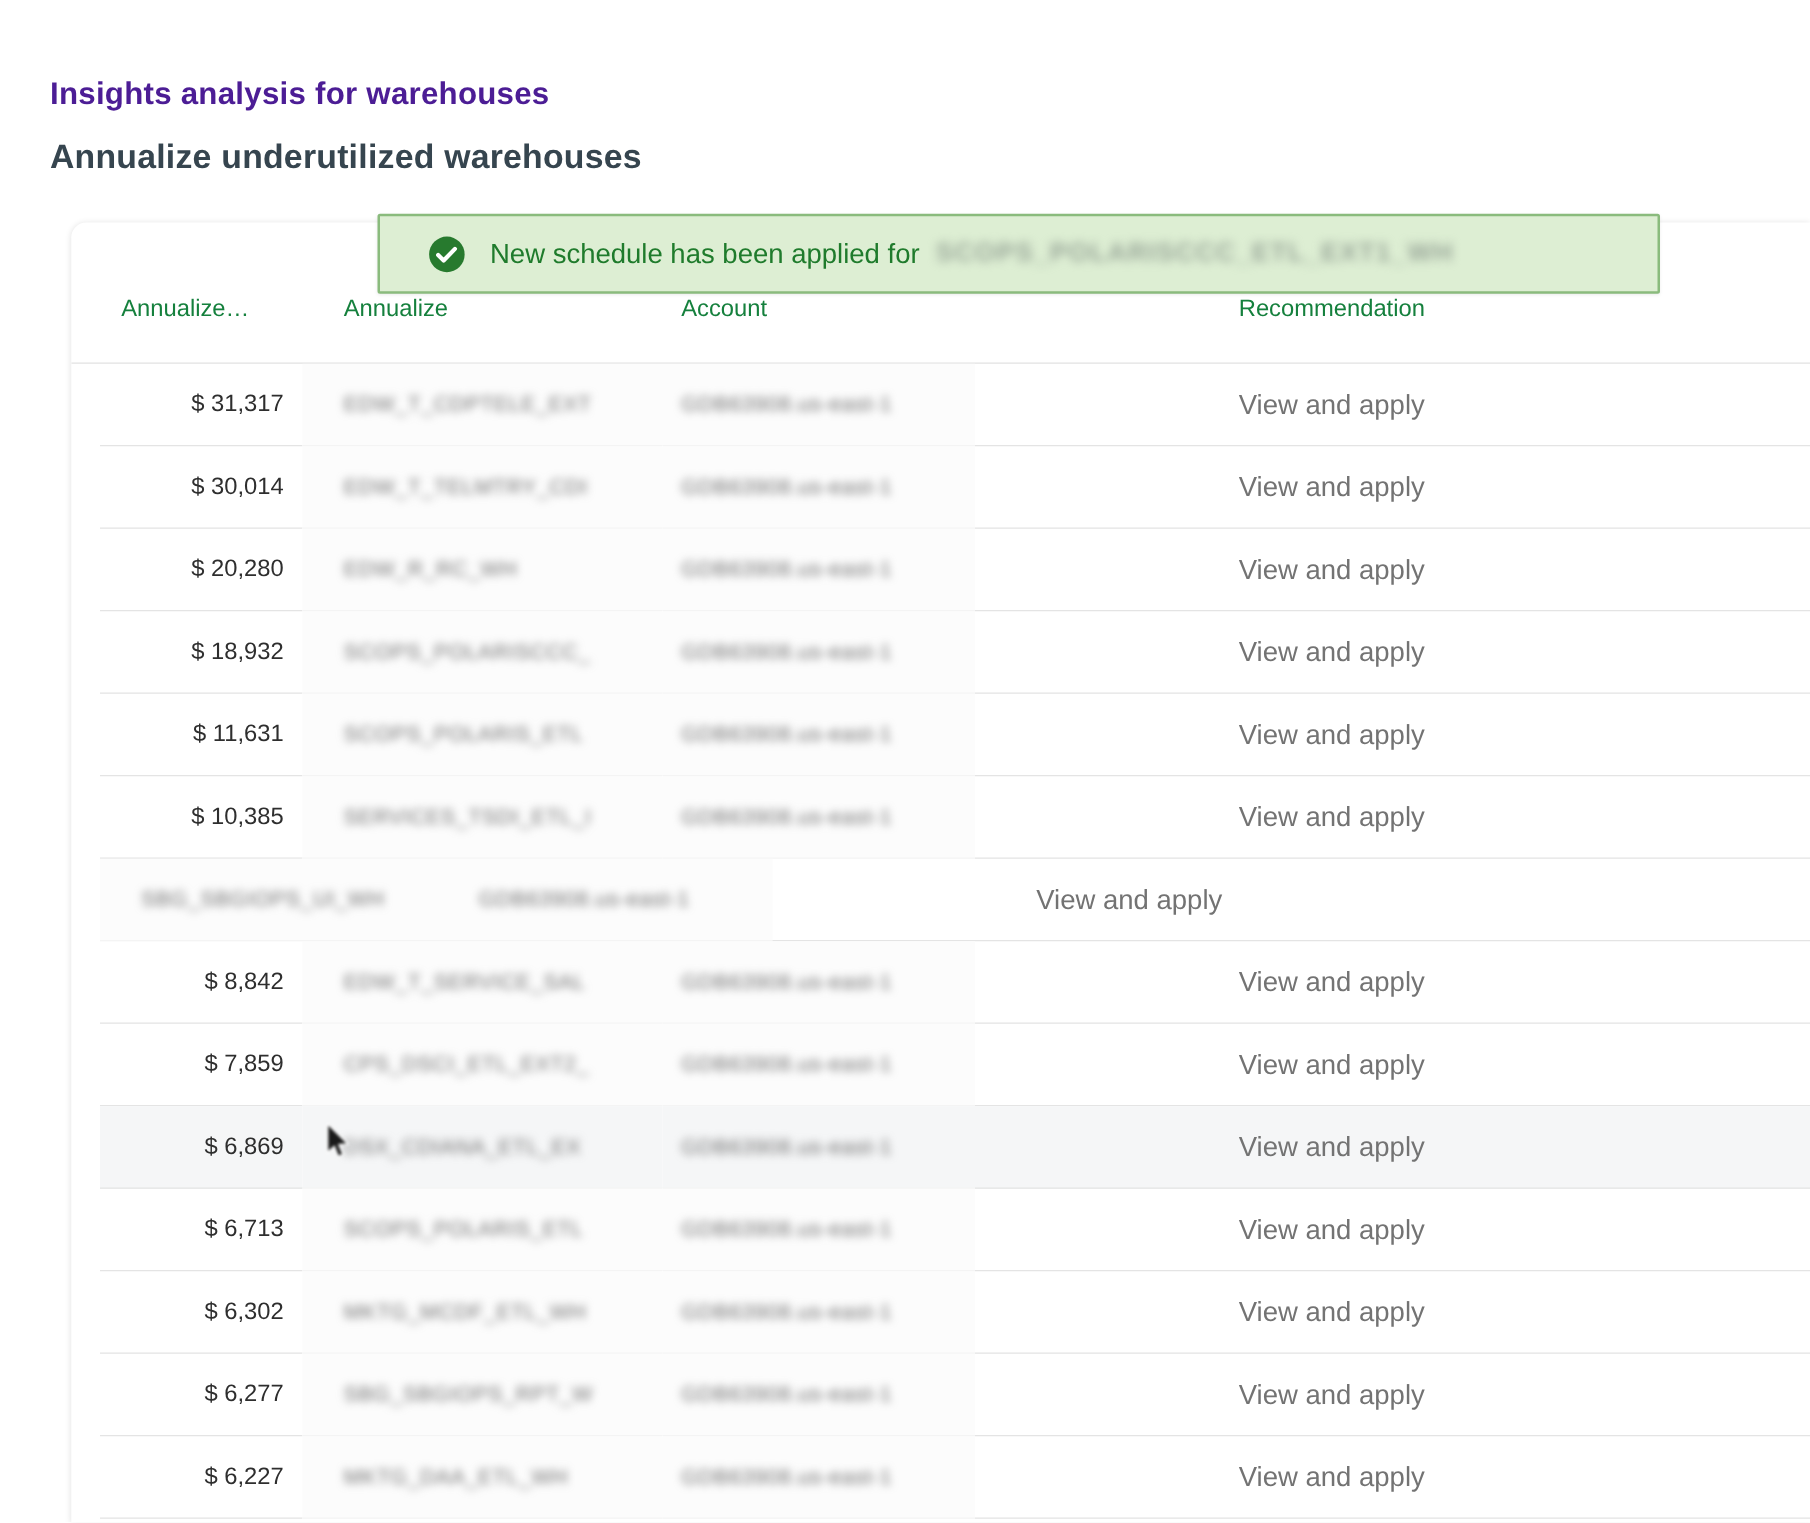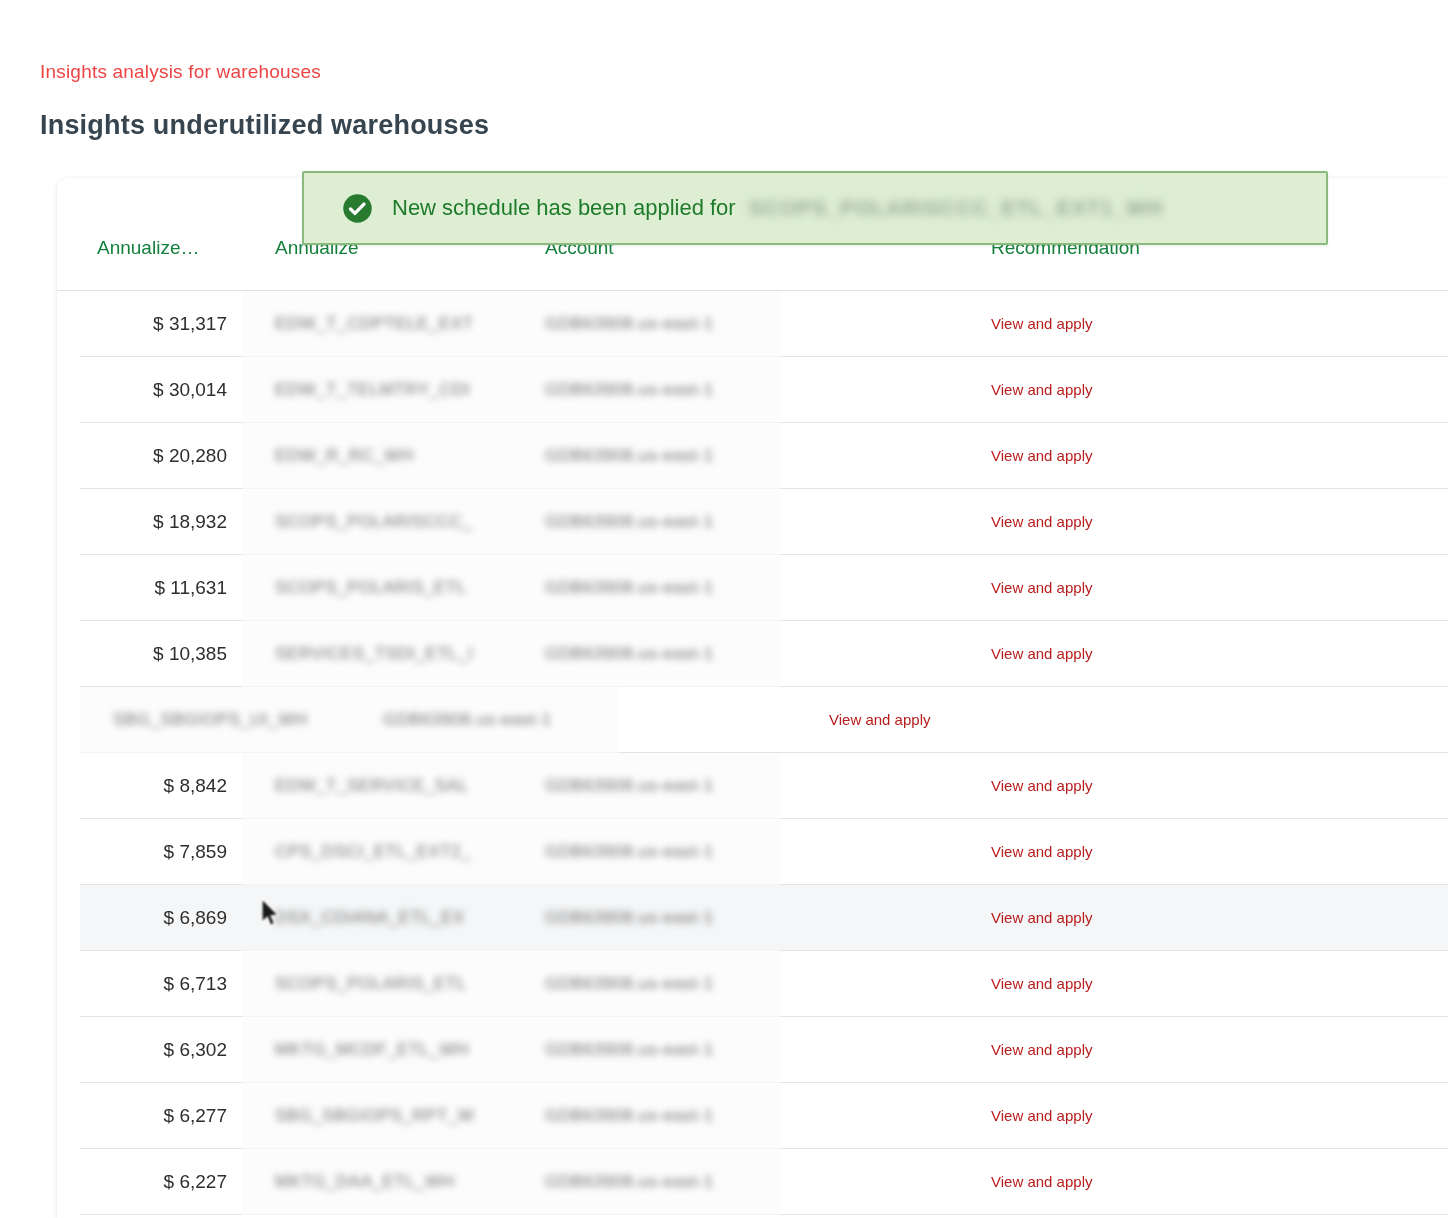--- a/index.html
+++ b/index.html
@@ -3,21 +3,21 @@
 <meta charset="utf-8">
 <style>
   * { margin:0; padding:0; box-sizing:border-box; }
   html,body { background:#fff; }
   .page {
     position:relative; width:1448px; height:1218px; overflow:hidden;
     background:#fff; font-family:"Liberation Sans", sans-serif;
   }
   .subtitle {
     position:absolute; left:40px; top:61px;
-    font-size:19px; color:#ef4444; letter-spacing:.2px;
+    font-size:25px; color:#4c1d95; letter-spacing:.2px;font-weight:bold;
   }
   .title {
     position:absolute; left:40px; top:110px;
     font-size:27px; font-weight:700; color:#36454f; letter-spacing:.2px;
   }
   .card {
     position:absolute; left:57px; top:178px; width:1391px; height:1040px;
     background:#fff; border-radius:12px 0 0 0;
     box-shadow:0 1px 5px rgba(0,0,0,.12);
     overflow:hidden;
@@ -43,40 +43,40 @@
   .w-reco   { flex:1; }
   .th.w-amount { padding-left:17px; }
   .th.w-wh, .c-wh   { padding-left:33px; }
   .th.w-acct, .c-acct { padding-left:15px; }
   .th.w-reco, .c-reco { padding-left:211px; }
   .c-amount { justify-content:flex-end; padding-right:15px;
               font-size:19px; font-weight:400; color:#2e2e2e; }
   .c-wh, .c-acct { background:#fcfcfc; border-bottom-color:#f4f4f4; }
   .c-wh .blur, .c-acct .blur { font-size:17px; color:#6f6f6f; letter-spacing:.5px; }
   .blur { filter:blur(3.5px); }
-  .link { font-size:15px; color:#b91c1c; text-decoration:none; cursor:pointer; }
+  .link { font-size:22px; color:#737373; text-decoration:none; cursor:pointer; }
   .toast {
-    position:absolute; left:302px; top:171px; width:1026px; height:74px;
+    position:absolute; left:302px; top:171px; width:1026px; height:64px;
     background:#ddeed3; border:2px solid #8abb7d; border-radius:2px;
     display:flex; align-items:center; padding-left:38px; z-index:5;
     box-shadow:0 1px 3px rgba(0,0,0,.08);
   }
   .toast-icon { width:31px; height:31px; flex:0 0 31px; }
   .toast-text { margin-left:19px; font-size:22px; color:#1f7b2c; }
   .toast-wh   { margin-left:13px; font-size:21px; font-weight:700; color:#98a698;
                 letter-spacing:1px; filter:blur(4px); }
   .cursor { position:absolute; left:260px; top:898px; z-index:6; filter:blur(1.2px); }
 </style>
 </head>
 <body>
 
 <div class="page">
 
   <div class="subtitle">Insights analysis for warehouses</div>
-  <div class="title">Insights underutilized warehouses</div>
+  <div class="title">Annualize underutilized warehouses</div>
 
   <div class="card">
     <div class="thead">
       <div class="th w-amount">Annualize…</div>
       <div class="th w-wh">Annualize</div>
       <div class="th w-acct">Account</div>
       <div class="th w-reco">Recommendation</div>
     </div>
     <div id="tbody">
   <div class="row">

